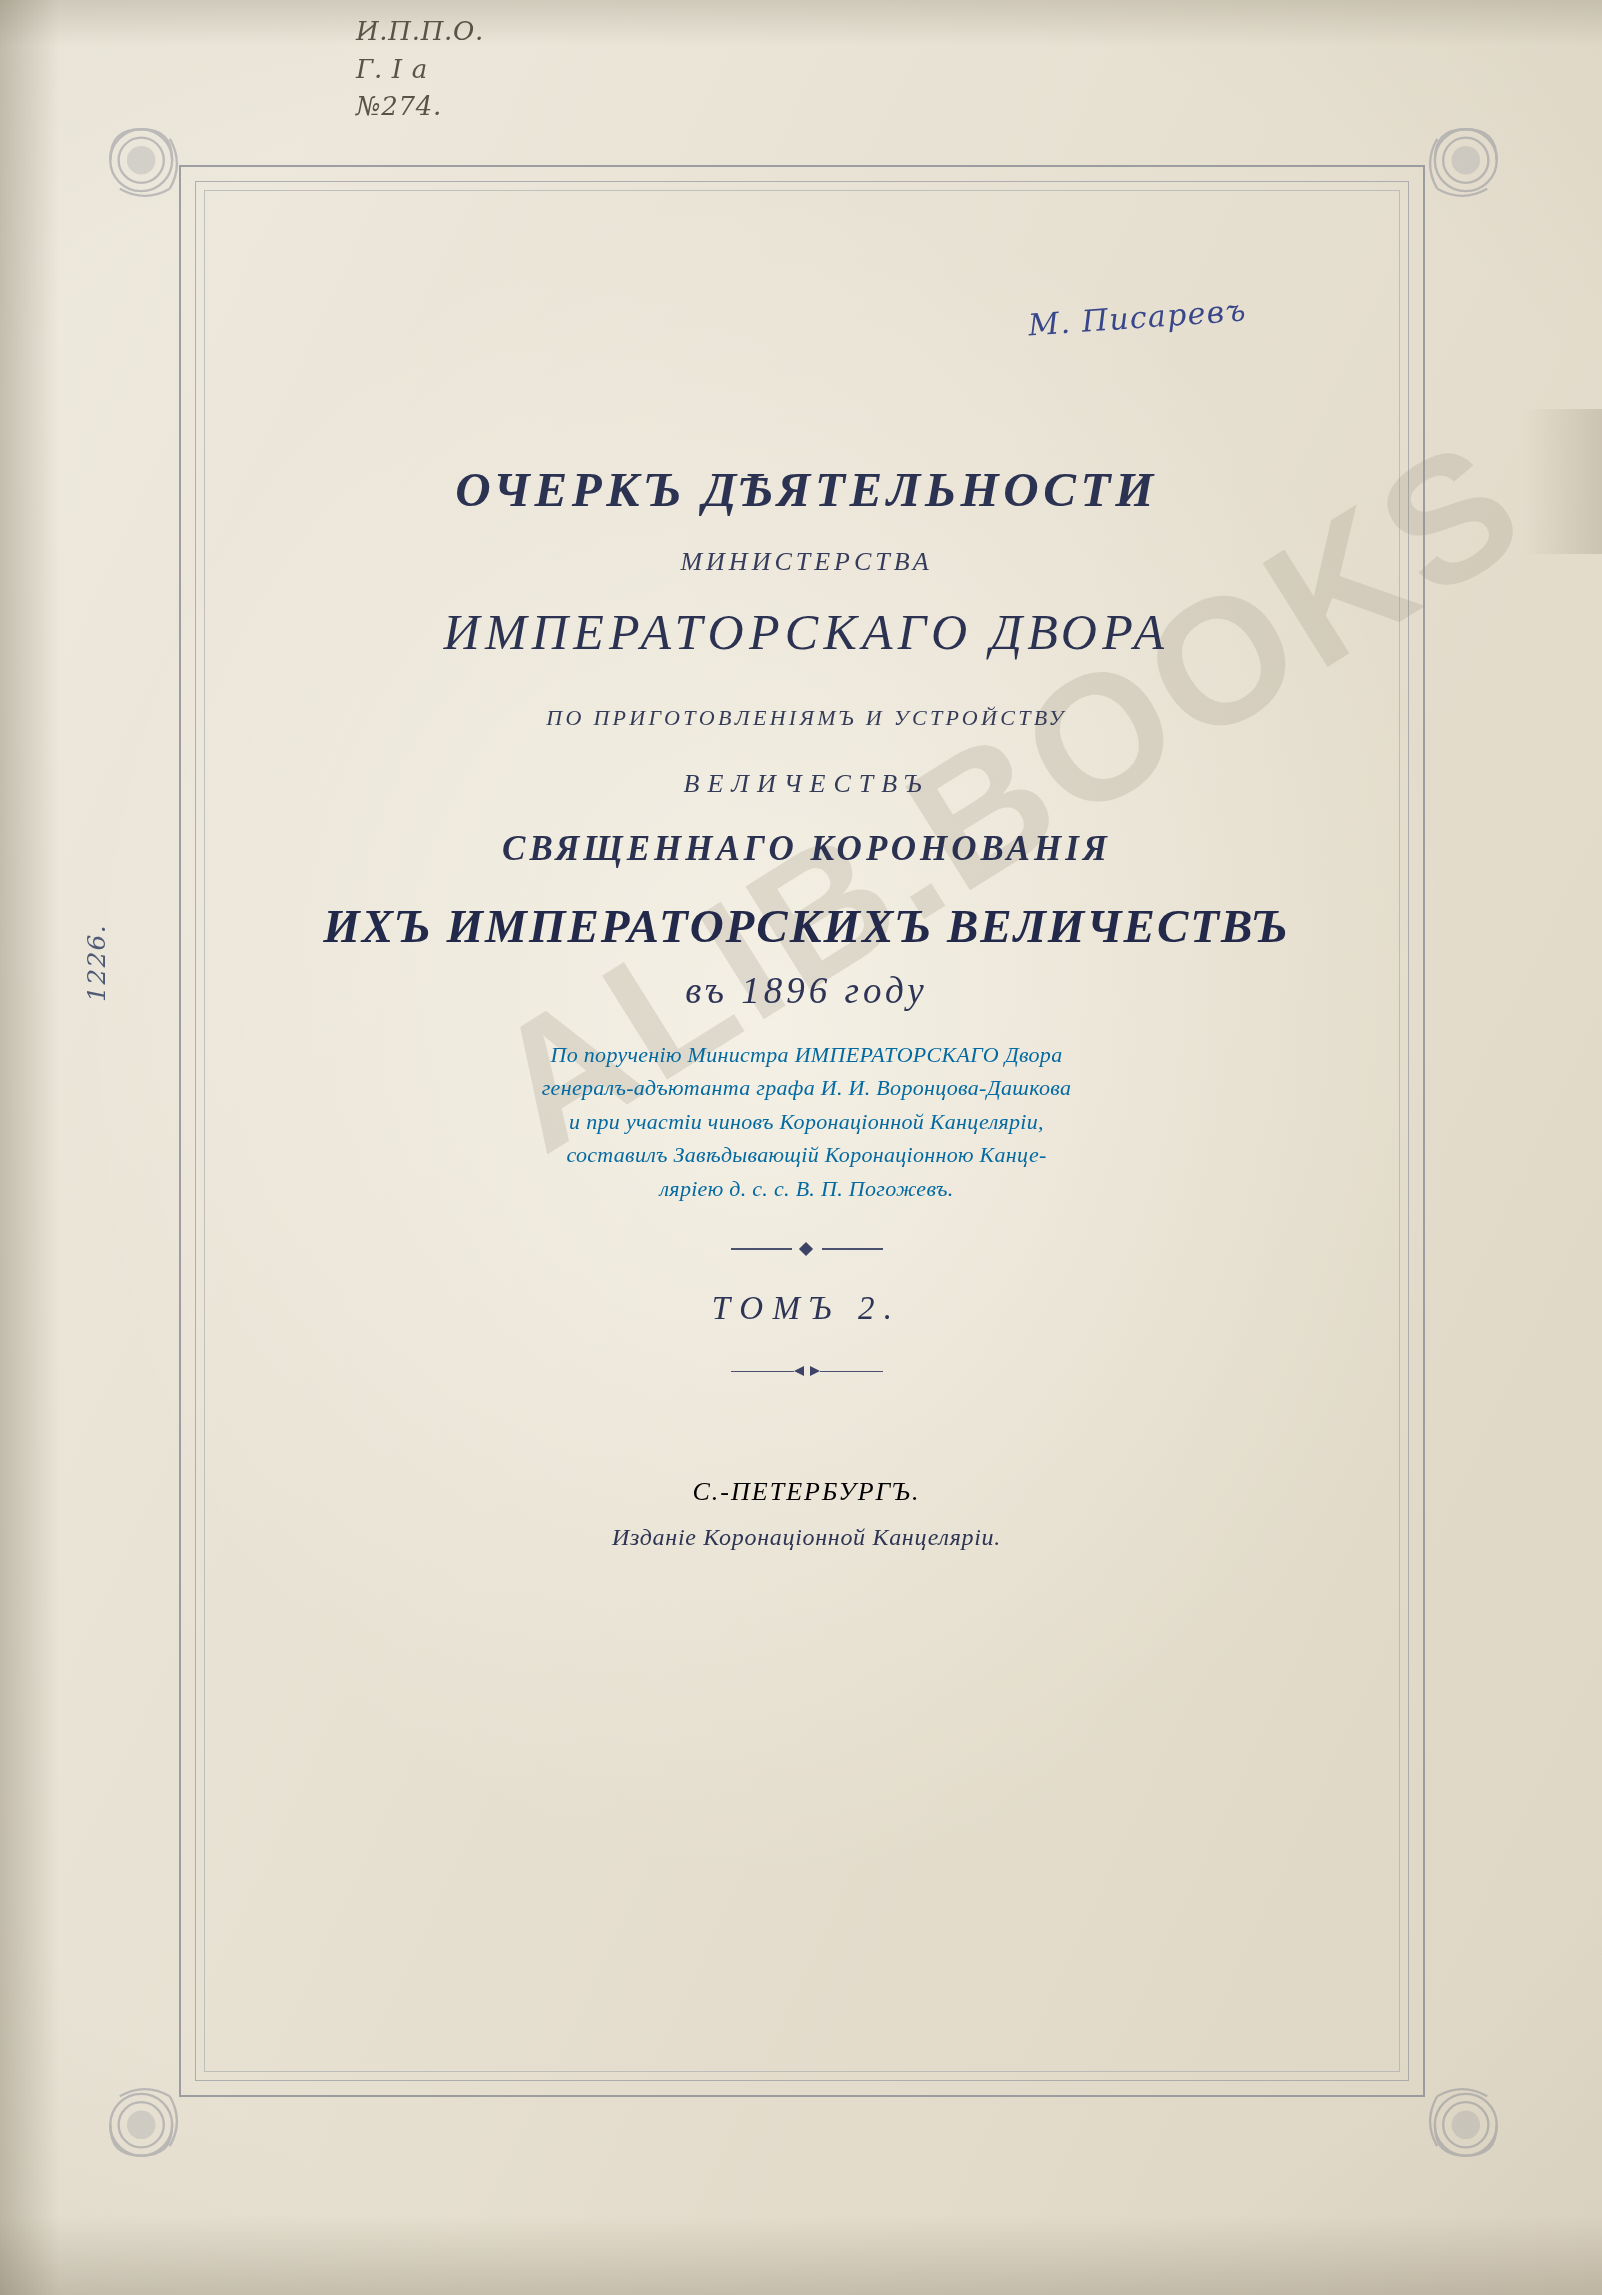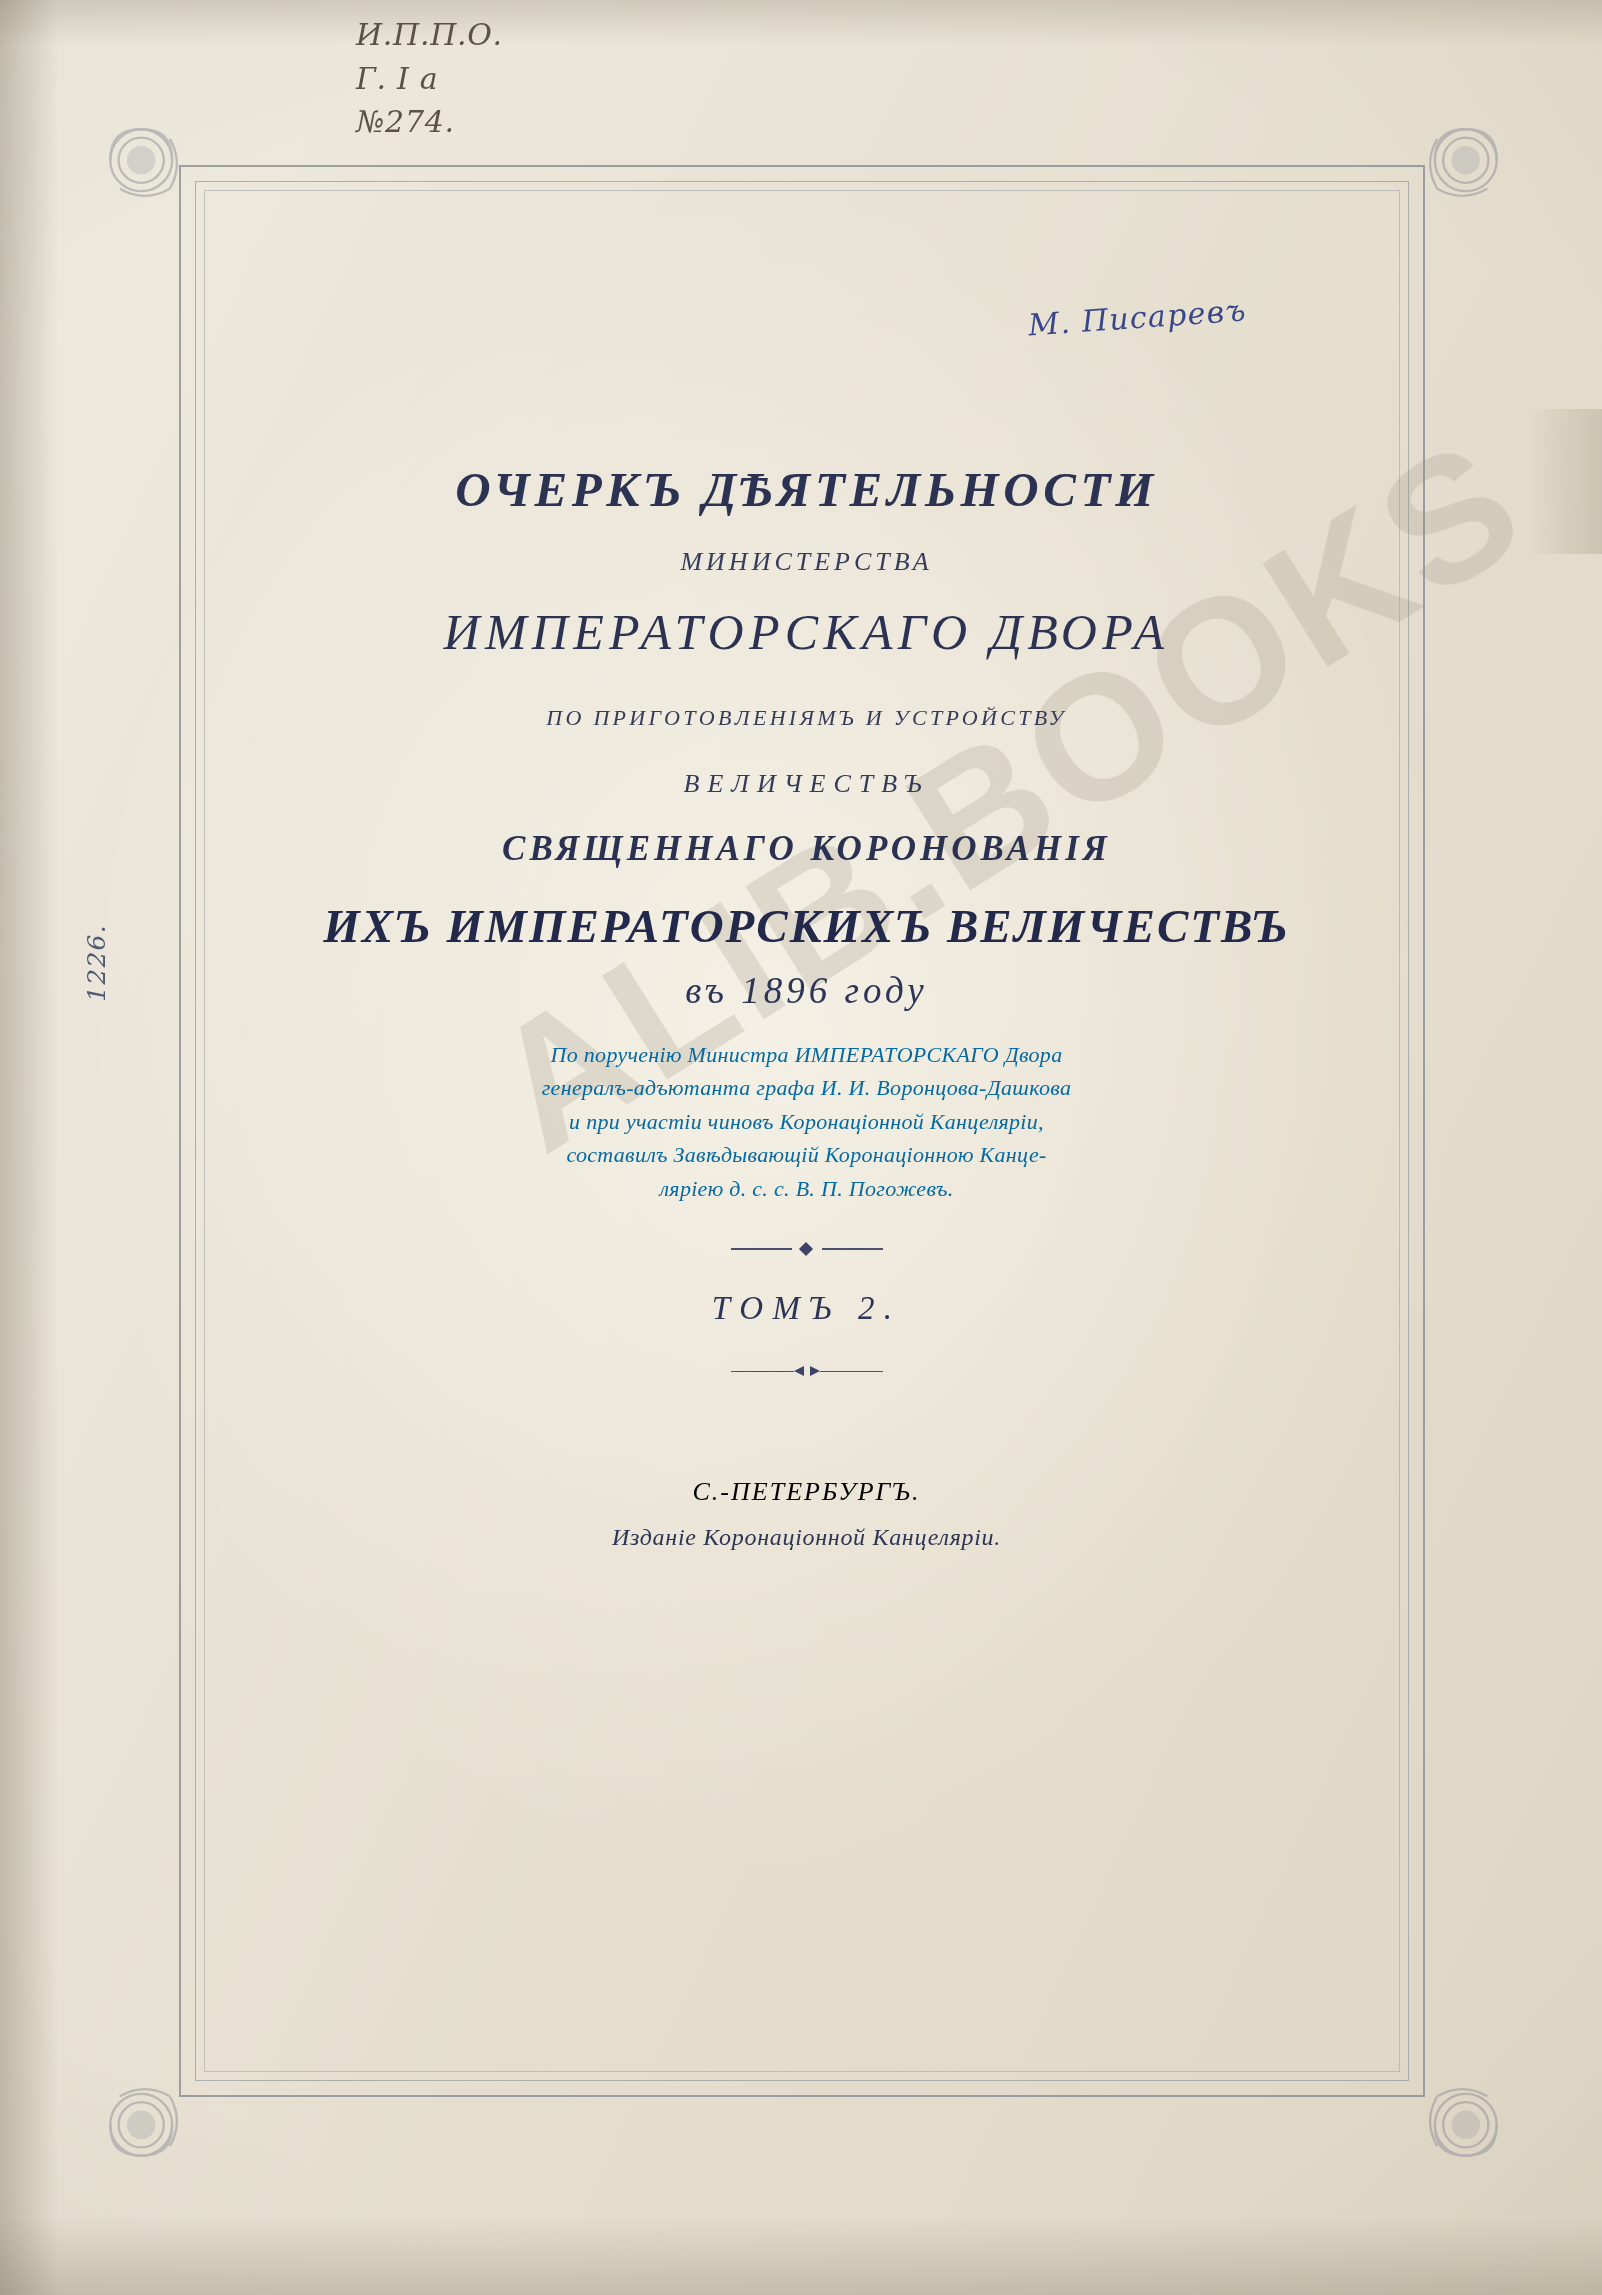--- a/index.html
+++ b/index.html
@@ -236,21 +236,21 @@
   
   .hand {
     position: absolute;
     font-family: "DejaVu Serif", serif;
     color: #4a4640;
     font-style: italic;
   }
   .shelfmark {
     left: 356px;
     top: 13px;
-    font-size: 30px;
+    font-size: 26px;
     line-height: 1.45;
     color: #5a5247;
     letter-spacing: 0.7px;
   }
   .sidemark {
     left: 82px;
     top: 1002px;
     font-size: 25px;
     color: #4f5a74;
     transform: rotate(-90deg);

